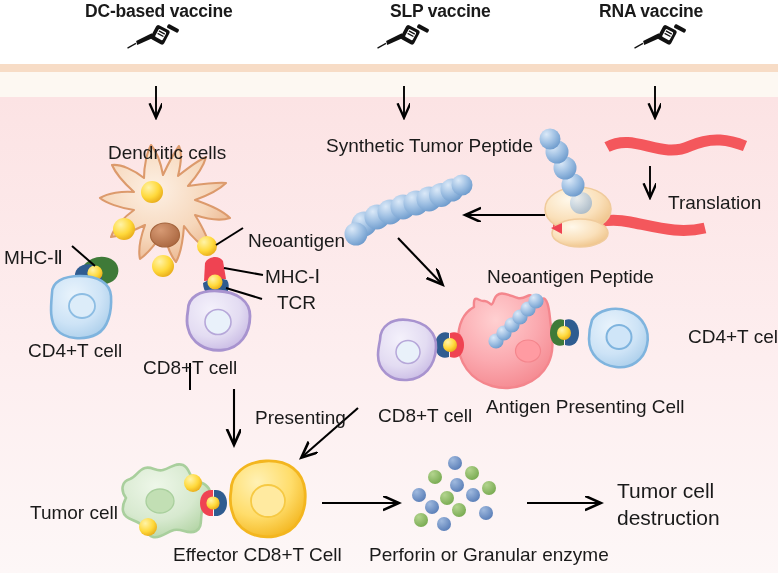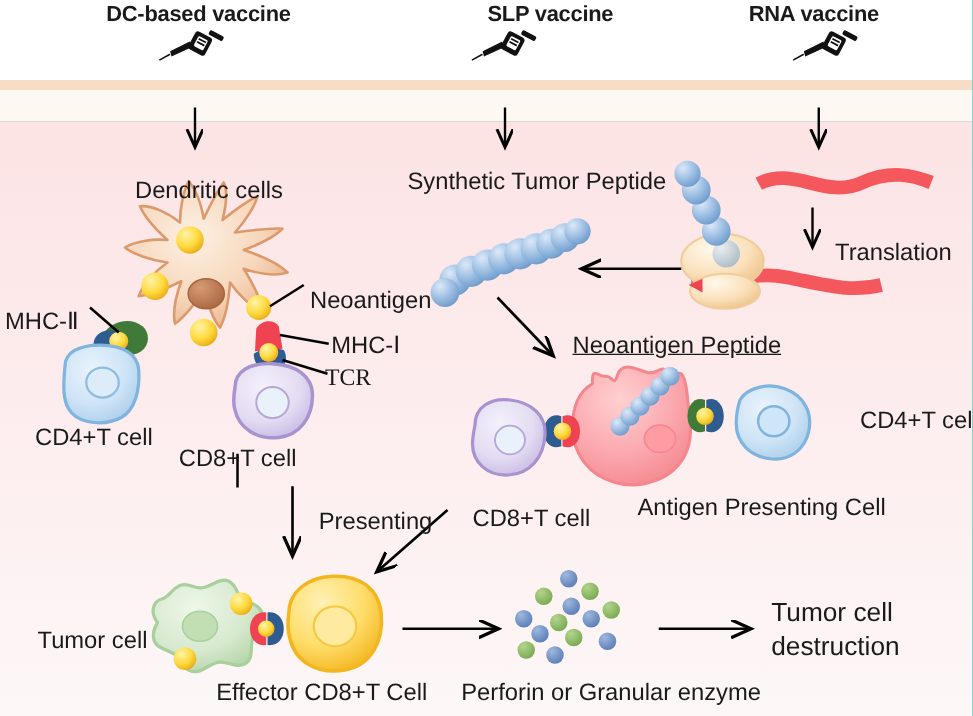--- a/index.html
+++ b/index.html
@@ -329,30 +329,30 @@
     </g>
   </svg>
 
   <div class="txt title" style="left:85px;top:1px;">DC-based vaccine</div>
   <div class="txt title" style="left:354px;top:1px;margin-left:36px;">SLP vaccine</div>
   <div class="txt title" style="left:599px;top:1px;">RNA vaccine</div>
 
   <div class="txt lbl" style="left:108px;top:142px;">Dendritic cells</div>
   <div class="txt lbl" style="left:4px;top:236px;margin-top:11px;">MHC-Ⅱ</div>
   <div class="txt lbl" style="left:265px;top:266px;">MHC-Ⅰ</div>
-  <div class="txt lbl" style="left:260px;top:292px;font-family:Liberation Serif, serif;">TCR</div>
+  <div class="txt lbl" style="left:277px;top:292px;">TCR</div>
   <div class="txt lbl" style="left:248px;top:230px;">Neoantigen</div>
   <div class="txt lbl" style="left:28px;top:340px;">CD4+T cell</div>
   <div class="txt lbl" style="left:143px;top:357px;">CD8+T cell</div>
 
   <div class="txt lbl" style="left:326px;top:135px;">Synthetic Tumor Peptide</div>
   <div class="txt lbl" style="left:668px;top:192px;">Translation</div>
 
-  <div class="txt lbl" style="left:458px;top:266px;text-decoration:underline;">Neoantigen Peptide</div>
-  <div class="txt lbl" style="left:486px;top:396px;margin-left:24px;">Antigen Presenting Cell</div>
+  <div class="txt lbl" style="left:487px;top:266px;">Neoantigen Peptide</div>
+  <div class="txt lbl" style="left:486px;top:396px;">Antigen Presenting Cell</div>
   <div class="txt lbl" style="left:688px;top:326px;">CD4+T cell</div>
   <div class="txt lbl" style="left:378px;top:405px;">CD8+T cell</div>
 
   <div class="txt lbl" style="left:255px;top:407px;">Presenting</div>
   <div class="txt lbl" style="left:30px;top:502px;">Tumor cell</div>
   <div class="txt lbl" style="left:173px;top:544px;">Effector CD8+T Cell</div>
   <div class="txt lbl" style="left:369px;top:544px;">Perforin or Granular enzyme</div>
 
   <div class="txt big" style="left:617px;top:478px;">Tumor cell</div>
   <div class="txt big" style="left:617px;top:505px;">destruction</div>

